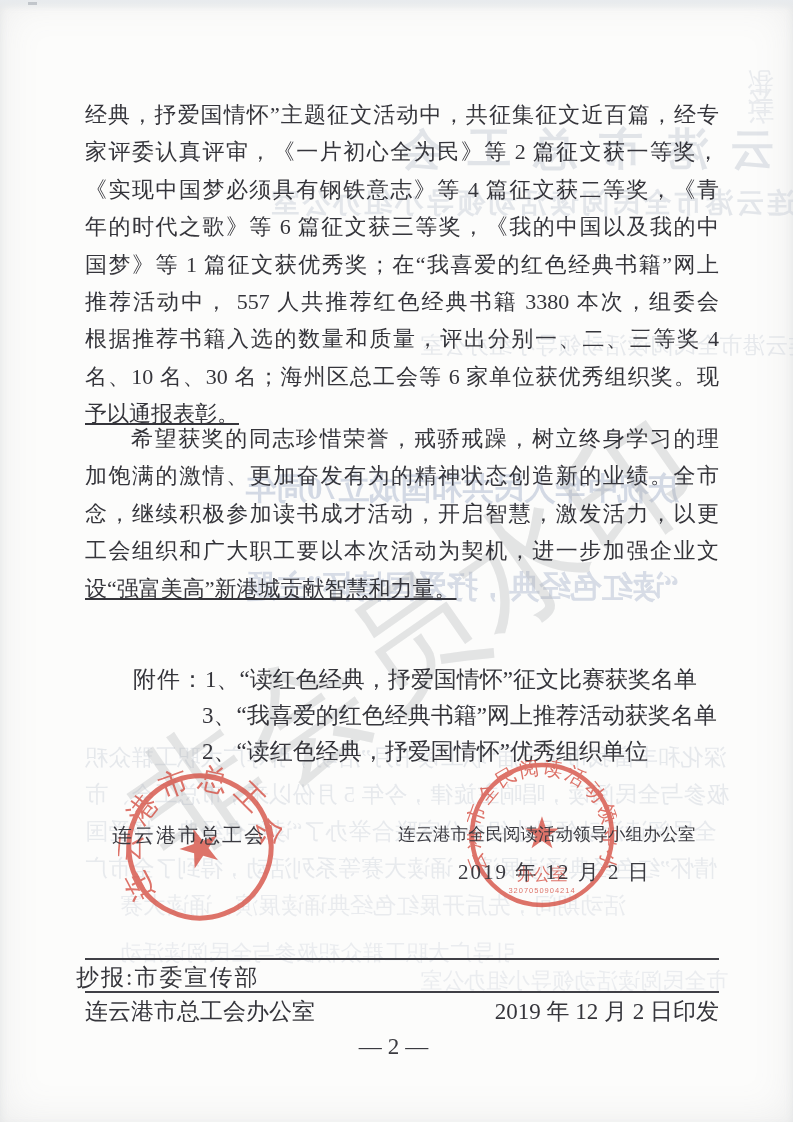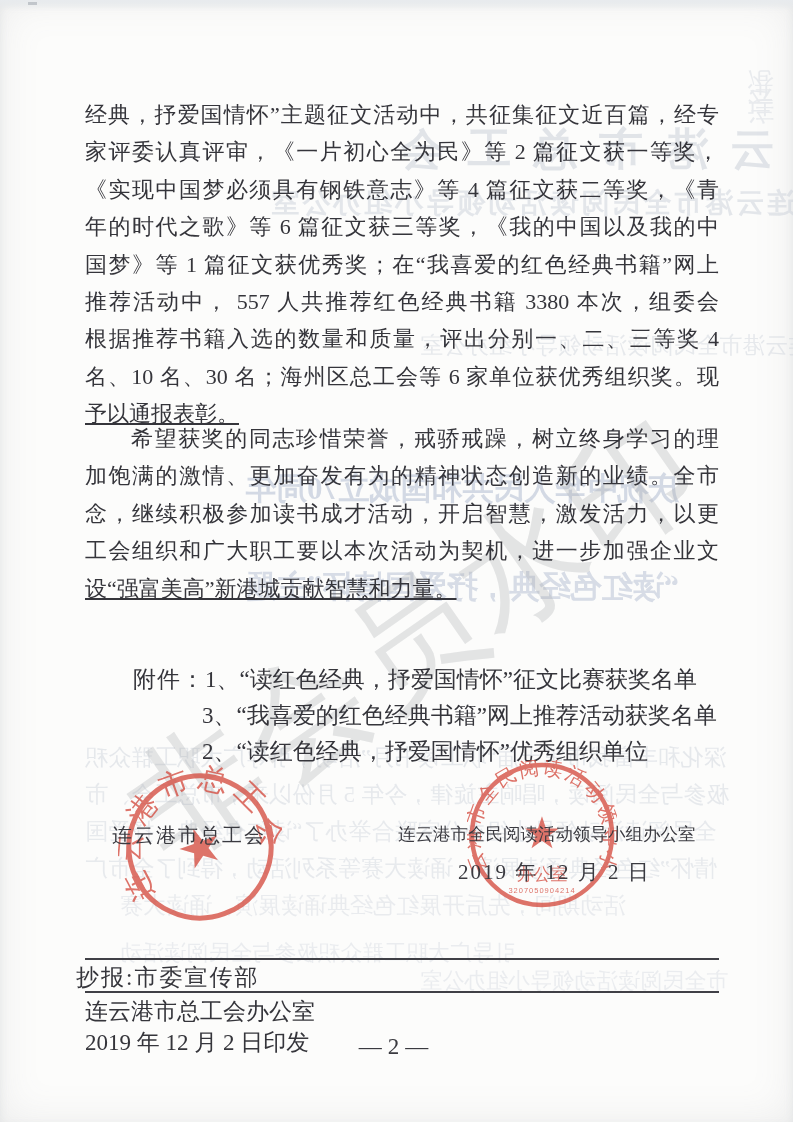--- a/index.html
+++ b/index.html
@@ -34,21 +34,21 @@
   .sig-right{position:absolute;left:398px;top:822px;font-size:17.5px;letter-spacing:0;color:#3a3a40;z-index:5;white-space:nowrap;}
   .sig-date{position:absolute;left:458px;top:858px;font-size:21px;letter-spacing:2px;color:#3a3a40;z-index:5;white-space:nowrap;}
   
   .seal{position:absolute;z-index:4;opacity:.85;}
   .seal-left{left:118px;top:765px;}
   .seal-right{left:467px;top:760px;}
   
   .rule{position:absolute;left:85px;width:634px;height:2px;background:#404046;z-index:3;}
   .rule1{top:958px;} .rule2{top:991px;}
   .copy-row{position:absolute;left:76px;top:962px;font-size:23px;color:#35353b;z-index:3;letter-spacing:2px;}
-  .issuer-row{position:absolute;left:85px;top:996px;width:634px;display:flex;justify-content:space-between;font-size:23px;color:#35353b;z-index:3;flex-direction:column;}
+  .issuer-row{position:absolute;left:85px;top:996px;width:634px;display:flex;justify-content:space-between;font-size:23px;color:#35353b;z-index:3;}
   .page-num{position:absolute;left:0;top:1034px;width:793px;text-align:center;font-size:23px;letter-spacing:6px;color:#3a3a40;z-index:3;}
   
   .watermark{
     position:absolute;left:145px;top:742px;z-index:2;
     font-family:"Liberation Sans","DejaVu Sans",sans-serif;
     font-size:128px;letter-spacing:4px;white-space:nowrap;
     color:rgba(168,171,176,.30);
     transform:rotate(-35deg);transform-origin:0 50%;
   }
   

